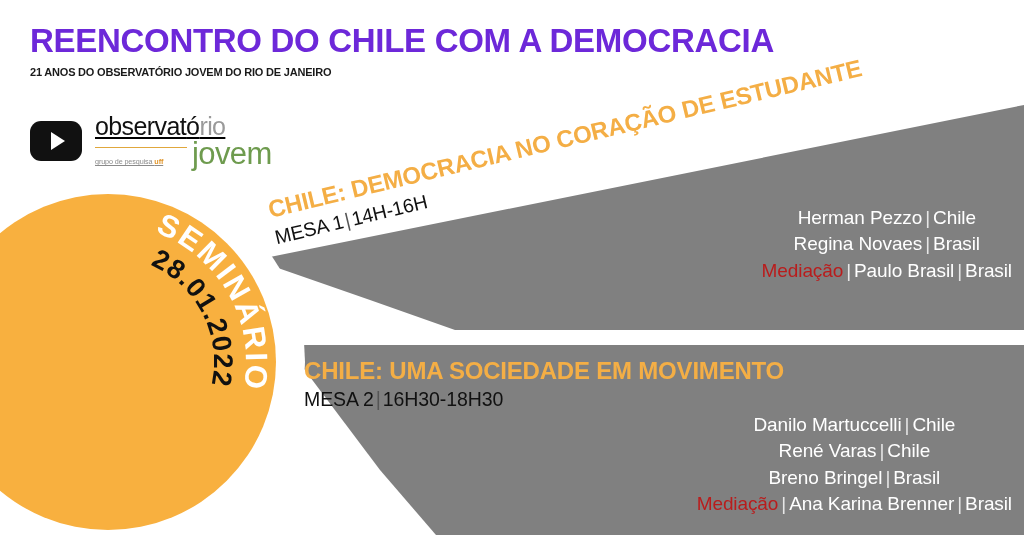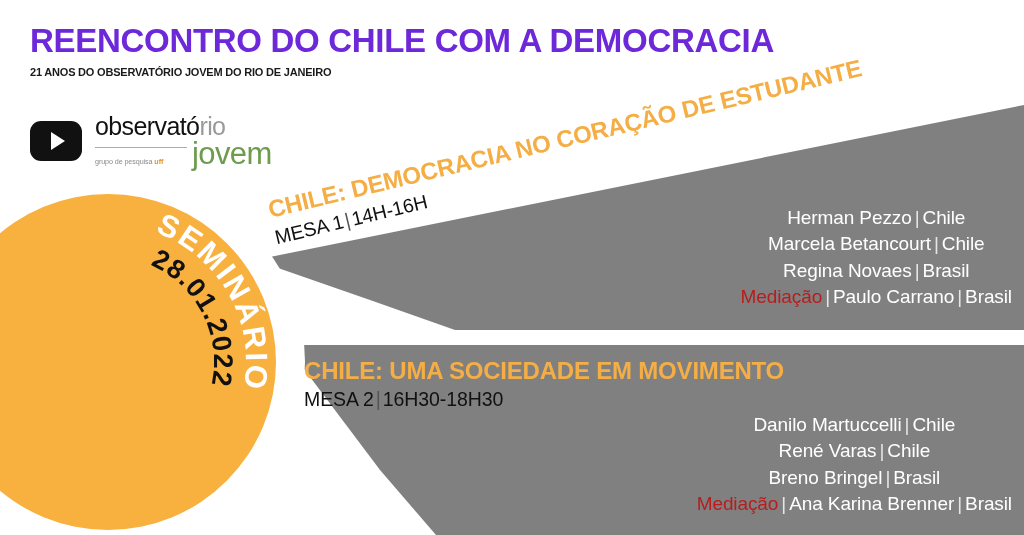--- a/index.html
+++ b/index.html
@@ -39,32 +39,33 @@
     display:flex;align-items:center;justify-content:center;flex:none;
   }
   .yt-tri{
     width:0;height:0;
     border-left:14px solid #ffffff;
     border-top:9px solid transparent;
     border-bottom:9px solid transparent;
     margin-left:3px;
   }
   .logo-words{margin-left:13px;line-height:1;}
-  .logo-row1{font-size:25px;letter-spacing:-0.6px;white-space:nowrap;}
+  .logo-row1{font-size:25px;letter-spacing:-0.6px;white-space:nowrap;text-decoration:underline;}
   .lw-obs{color:#111111;}
   .lw-rio{color:#9a9a9a;}
   .logo-row2{display:flex;align-items:flex-end;margin-top:1px;}
   .logo-tag{
     display:flex;flex-direction:column;align-items:stretch;
     margin-bottom:3px;
   }
   .logo-rule{height:1.6px;background:#E0A73C;width:92px;}
   .logo-small{
     font-size:7.2px;color:#8a8a8a;white-space:nowrap;margin-top:10px;
     letter-spacing:-0.1px;
+    text-decoration:underline;
   }
   .logo-small .uff{color:#E0952B;font-weight:bold;}
   .lw-jovem{
     font-size:31px;color:#6E9B4E;letter-spacing:-0.6px;
     margin-left:5px;line-height:0.92;
   }
 
   
   .circle-text{position:absolute;left:0;top:0;z-index:7;pointer-events:none;}
 
@@ -147,23 +148,22 @@
     </div>
   </div>
 
   <div class="mesa1-head">
     <div class="mesa-title">CHILE: DEMOCRACIA NO CORAÇÃO DE ESTUDANTE</div>
     <div class="mesa-sub"><span>MESA 1</span><span class="sep">|</span><span>14H-16H</span></div>
   </div>
 
   <div class="speakers" id="speakers1">
       <span class="row"><span>Herman Pezzo</span><span class="bar">|</span><span>Chile</span></span>
-      <span class="row"><span>Marcela Betancourt</span><span class="bar">|</span><span>Chile</span></span>
       <span class="row"><span>Regina Novaes</span><span class="bar">|</span><span>Brasil</span></span>
-      <span class="row"><span class="med">Mediação</span><span class="bar">|</span><span>Paulo Carrano</span><span class="bar">|</span><span>Brasil</span></span>
+      <span class="row"><span class="med">Mediação</span><span class="bar">|</span><span>Paulo Brasil</span><span class="bar">|</span><span>Brasil</span></span>
     </div>
 
   <div class="mesa2-head">
     <div class="mesa-title">CHILE: UMA SOCIEDADE EM MOVIMENTO</div>
     <div class="mesa-sub"><span>MESA 2</span><span class="sep">|</span><span>16H30-18H30</span></div>
   </div>
 
   <div class="speakers" id="speakers2">
       <span class="row"><span>Danilo Martuccelli</span><span class="bar">|</span><span>Chile</span></span>
       <span class="row"><span>René Varas</span><span class="bar">|</span><span>Chile</span></span>

